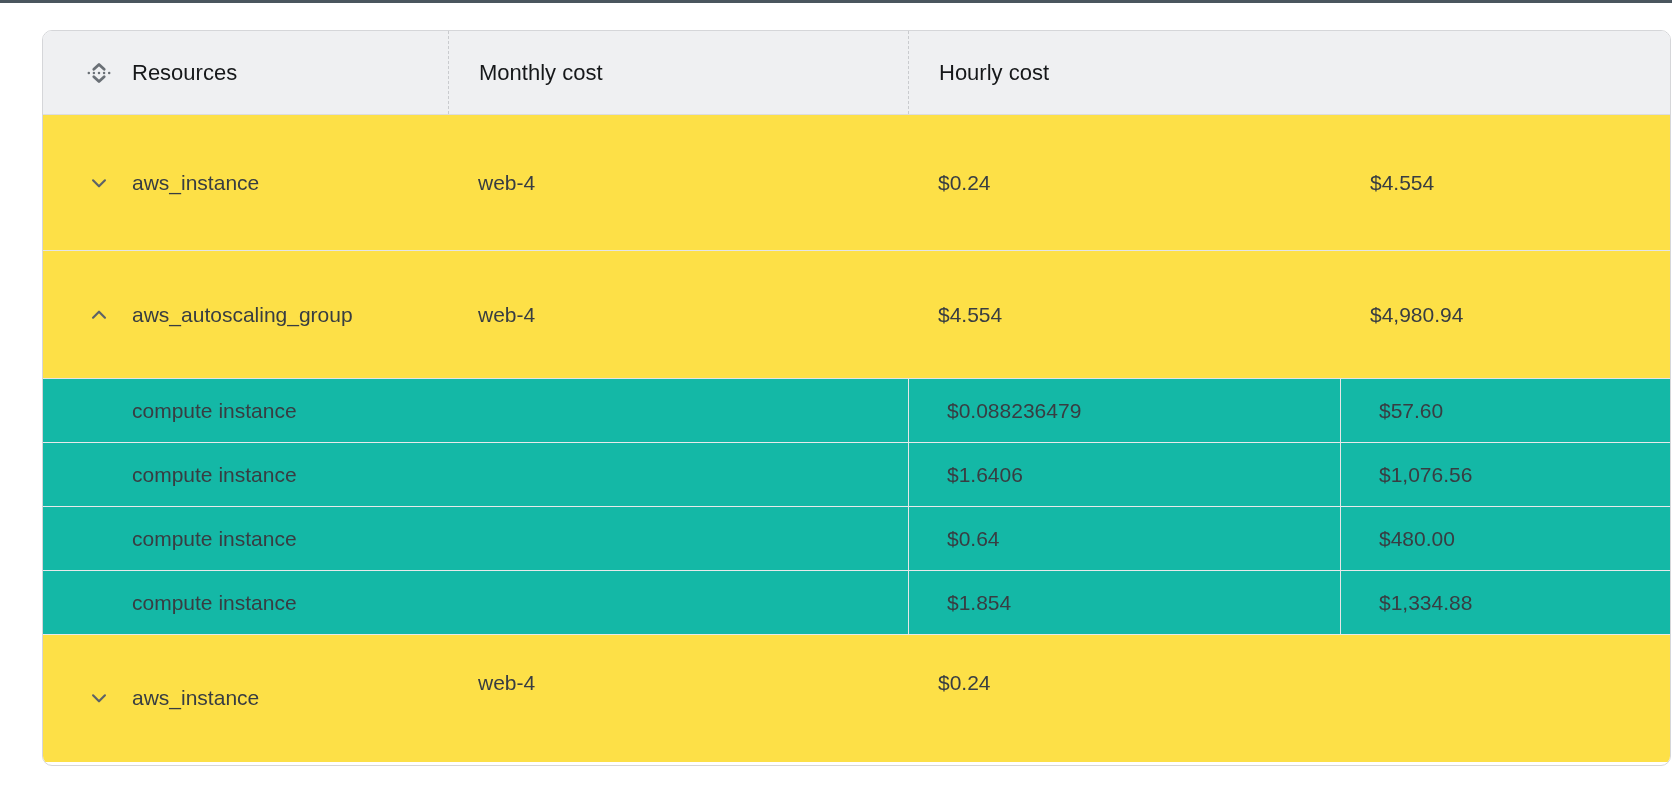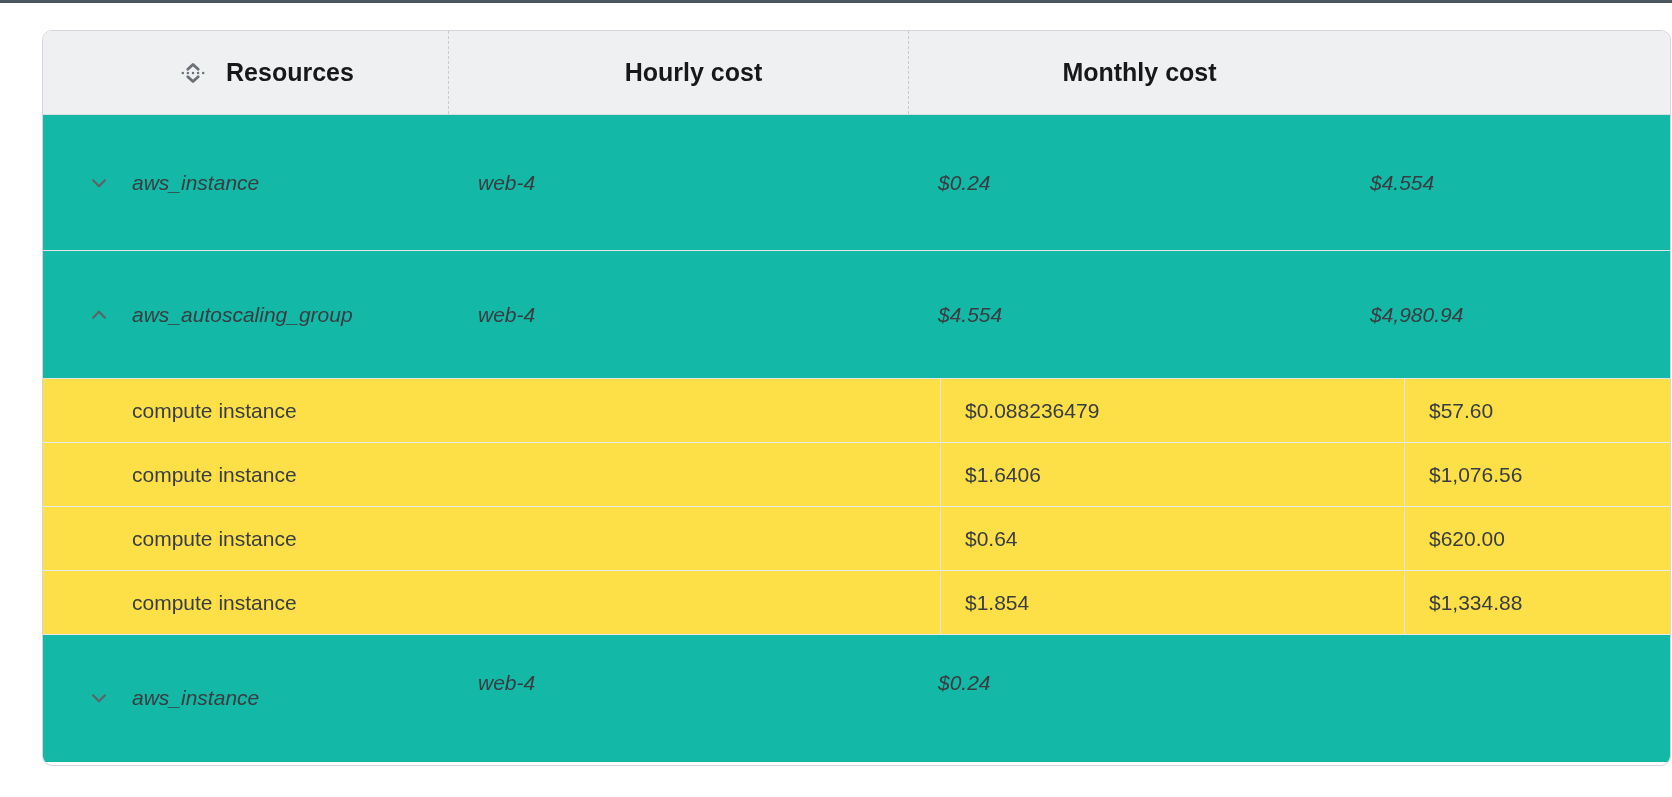--- a/index.html
+++ b/index.html
@@ -26,33 +26,31 @@
   
   .thead {
     display: grid;
     grid-template-columns: 405px 460px 432px 1fr;
     height: 84px;
     background: #eff0f2;
     border-bottom: 1.5px solid #dcdde0;
   }
   .th {
     display: flex; align-items: center;
-    font-size: 25px; font-weight: 700; color: #16181a;
+    font-size: 22px; font-weight: 400; color: #16181a;
     padding-left: 30px;
-    justify-content: center;
   }
   .th + .th { border-left: 1.5px dashed #c9cbce; }
   .th-resources { padding-left: 43px; gap: 20px; }
   
   .row {
     display: grid;
     grid-template-columns: 405px 460px 432px 1fr;
-    background: #14b8a6;
+    background: #fde047;
     border-bottom: 1.5px solid #e3e4e7;
-    font-style: italic;
   }
   .row-1 { height: 136px; }
   .row-2 { height: 128px; }
   .row-last { height: 126.5px; border-bottom: none; }
   .cell {
     display: flex; align-items: center;
     font-size: 21px; color: #383d42;
     padding-left: 30px;
   }
   .cell-resources { padding-left: 43px; gap: 20px; }
@@ -61,28 +59,27 @@
     display: flex; align-items: center; justify-content: center;
     cursor: pointer;
   }
   
   .row-last .raised { transform: translateY(-15px); }
   
   .subrow {
     display: grid;
     grid-template-columns: 865px 432px 1fr;
     height: 64px;
-    background: #fde047;
+    background: #14b8a6;
     border-bottom: 1.5px solid #e8e9eb;
-    gap: 32px;
   }
   .subcell {
     display: flex; align-items: center;
     font-size: 21px; color: #383d42;
-    padding-left: 24px;
+    padding-left: 38px;
   }
   .subcell-resource { padding-left: 89px; }
   .subcell + .subcell { border-left: 1.5px solid #e5e6e8; }
   .icon-svg { display: block; }
 </style>
 </head>
 <body>
 
 <div class="top-accent-bar"></div>
 
@@ -99,24 +96,24 @@
             <circle cx="12" cy="12" r="1.15"></circle>
               <circle cx="16.7" cy="12" r="1.15"></circle>
             <circle cx="21.4" cy="12" r="1.15"></circle>
           </g>
           <path d="M7.2 15.4 L12 19.8 L16.8 15.4" fill="none" stroke="#6a7076" stroke-width="2.6" stroke-linecap="round" stroke-linejoin="round"></path>
         </svg>
       </span>
       <span>Resources</span>
     </div>
     <div class="th">
-      <span>Hourly cost</span>
+      <span>Monthly cost</span>
     </div>
     <div class="th">
-      <span>Monthly cost</span>
+      <span>Hourly cost</span>
     </div>
   </div>
 
   <div class="row row-1">
     <div class="cell cell-resources">
       <span class="expander">
         <svg class="icon-svg" width="26" height="26" viewBox="0 0 24 24">
           <path d="M6.5 9.5 L12 15 L17.5 9.5" fill="none" stroke="#5d6368" stroke-width="2" stroke-linecap="round" stroke-linejoin="round"></path>
         </svg>
       </span>
@@ -147,21 +144,21 @@
     <div class="subcell">$57.60</div>
   </div>
   <div class="subrow">
     <div class="subcell subcell-resource">compute instance</div>
     <div class="subcell">$1.6406</div>
     <div class="subcell">$1,076.56</div>
   </div>
   <div class="subrow">
     <div class="subcell subcell-resource">compute instance</div>
     <div class="subcell">$0.64</div>
-    <div class="subcell">$620.00</div>
+    <div class="subcell">$480.00</div>
   </div>
   <div class="subrow">
     <div class="subcell subcell-resource">compute instance</div>
     <div class="subcell">$1.854</div>
     <div class="subcell">$1,334.88</div>
   </div>
 
   <div class="row row-last">
     <div class="cell cell-resources">
       <span class="expander">

